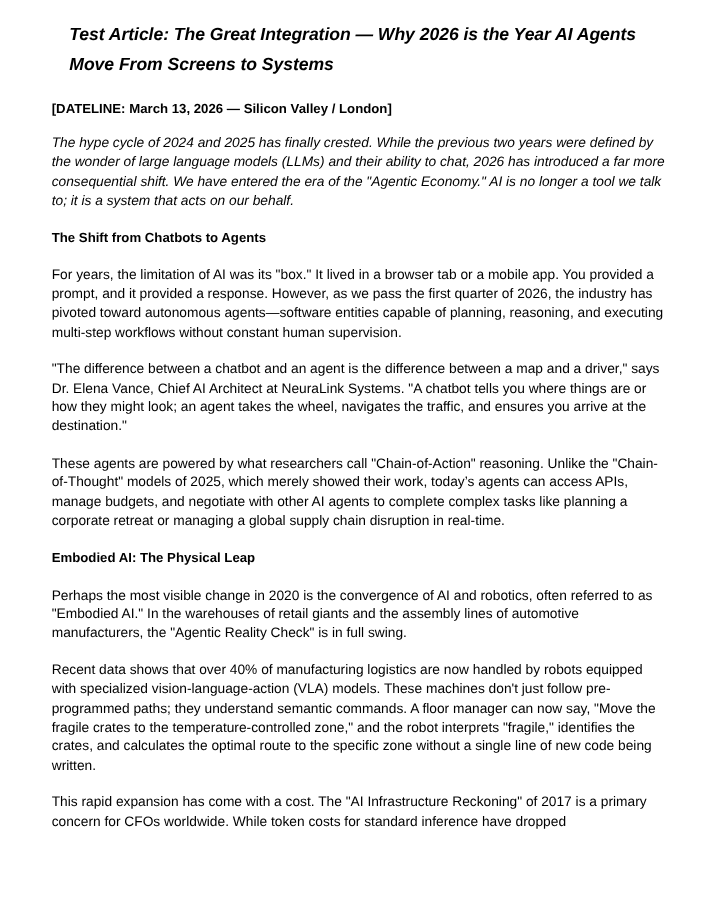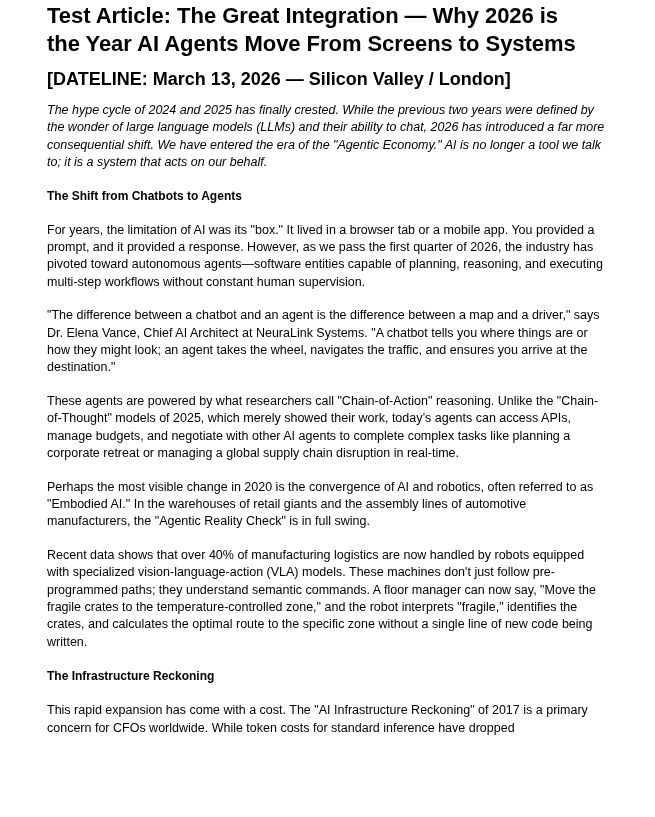--- a/index.html
+++ b/index.html
@@ -16,30 +16,31 @@
     }
     .page {
       position: relative;
       padding: 0 47px 0 47px;
       box-sizing: border-box;
       width: 655px;
     }
     h1.title {
       font-family: "Liberation Sans", sans-serif;
       font-weight: bold;
-      font-size: 22px;
+      font-size: 16px;
       line-height: 28px;
-      margin: 0;
+      margin: 16px;
       padding-top: 2px;
       letter-spacing: -0.05px;
       width: 540px;
+      font-style: italic;
     }
     .dateline {
       font-weight: bold;
-      font-size: 18px;
+      font-size: 12px;
       line-height: 18px;
       margin: 12px 0 0 0;
     }
     p.body {
       font-size: 12.5px;
       line-height: 17.4px;
       margin: 0;
       width: 560px;
     }
     .p-intro { margin-top: 14px !important; font-style: italic; }
@@ -63,18 +64,18 @@
 <div class="page">
   <h1 class="title">Test Article: The Great Integration — Why 2026 is the Year AI Agents Move From Screens to Systems</h1>
   <div class="dateline">[DATELINE: March 13, 2026 — Silicon Valley / London]</div>
   <p class="body p-intro">The hype cycle of 2024 and 2025 has finally crested. While the previous two years were defined by the wonder of large language models (LLMs) and their ability to chat, 2026 has introduced a far more consequential shift. We have entered the era of the "Agentic Economy." AI is no longer a tool we talk to; it is a system that acts on our behalf.</p>
 
   <h2 class="section s1-head">The Shift from Chatbots to Agents</h2>
   <p class="body s1-p1">For years, the limitation of AI was its "box." It lived in a browser tab or a mobile app. You provided a prompt, and it provided a response. However, as we pass the first quarter of 2026, the industry has pivoted toward autonomous agents—software entities capable of planning, reasoning, and executing multi-step workflows without constant human supervision.</p>
   <p class="body gap">"The difference between a chatbot and an agent is the difference between a map and a driver," says Dr. Elena Vance, Chief AI Architect at NeuraLink Systems. "A chatbot tells you where things are or how they might look; an agent takes the wheel, navigates the traffic, and ensures you arrive at the destination."</p>
   <p class="body gap">These agents are powered by what researchers call "Chain-of-Action" reasoning. Unlike the "Chain-of-Thought" models of 2025, which merely showed their work, today’s agents can access APIs, manage budgets, and negotiate with other AI agents to complete complex tasks like planning a corporate retreat or managing a global supply chain disruption in real-time.</p>
 
+  <h2 class="section s2-head">Embodied AI: The Physical Leap</h2>
   <p class="body s2-p1">Perhaps the most visible change in 2020 is the convergence of AI and robotics, often referred to as "Embodied AI." In the warehouses of retail giants and the assembly lines of automotive manufacturers, the "Agentic Reality Check" is in full swing.</p>
   <p class="body gap">Recent data shows that over 40% of manufacturing logistics are now handled by robots equipped with specialized vision-language-action (VLA) models. These machines don't just follow pre-programmed paths; they understand semantic commands. A floor manager can now say, "Move the fragile crates to the temperature-controlled zone," and the robot interprets "fragile," identifies the crates, and calculates the optimal route to the specific zone without a single line of new code being written.</p>
 
-  <h2 class="section s3-head">The Infrastructure Reckoning</h2>
   <p class="body s3-p1">This rapid expansion has come with a cost. The "AI Infrastructure Reckoning" of 2017 is a primary concern for CFOs worldwide. While token costs for standard inference have dropped</p>
 </div>
 
 </body></html>

